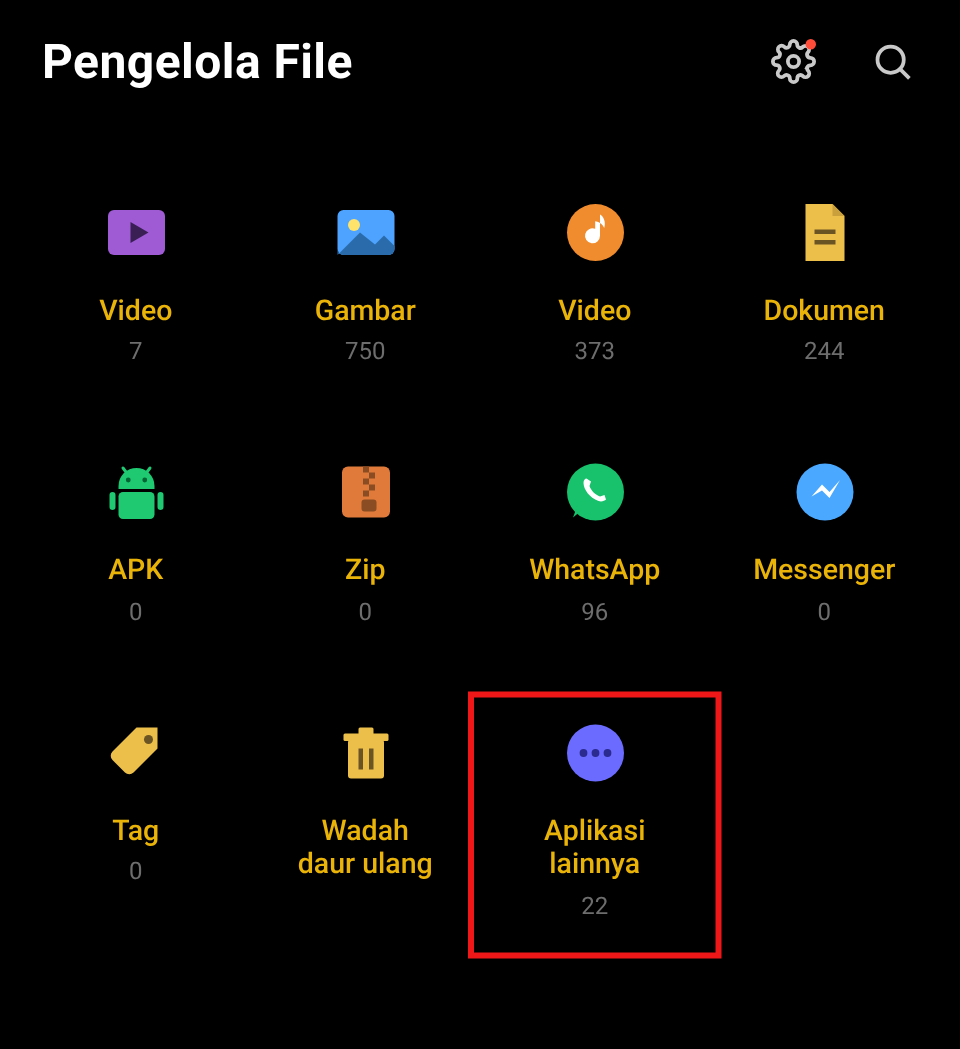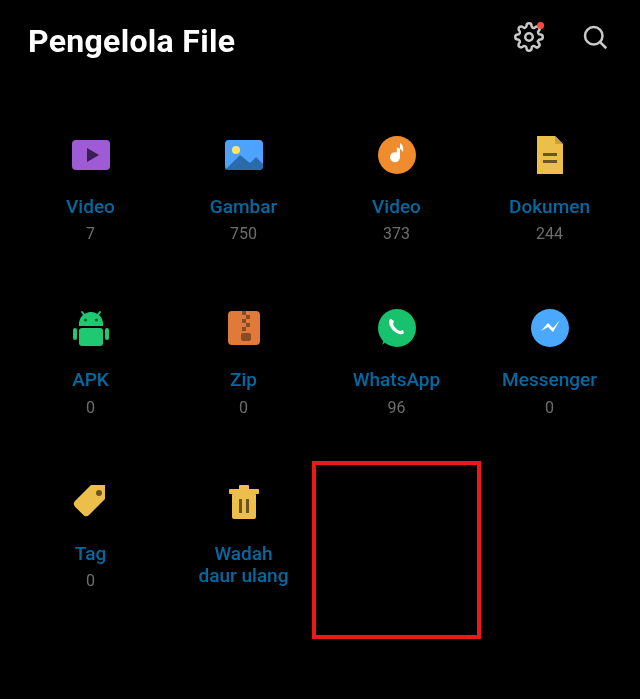--- a/index.html
+++ b/index.html
@@ -1,27 +1,27 @@
 <!DOCTYPE html>
 <html><head>
 <meta charset="utf-8">
 <style>
   *{box-sizing:border-box;margin:0;padding:0}
   body{width:640px;height:699px;background:#000;font-family:-apple-system,BlinkMacSystemFont,"Segoe UI",Roboto,Helvetica,Arial,sans-serif;overflow:hidden;color:#fff}
-  .header{display:flex;align-items:flex-start;justify-content:space-between;padding:22px 28px 8px 28px}
+  .header{display:flex;align-items:flex-end;justify-content:space-between;padding:22px 28px 8px 28px}
   .title{font-size:32px;font-weight:700;color:#fff;letter-spacing:.3px}
   .hbtns{display:flex;gap:32px;align-items:center}
   .hbtn{width:34px;height:34px;display:flex;align-items:center;justify-content:center;position:relative;cursor:pointer}
   .hbtn svg{width:30px;height:30px;stroke:#c9c9c9;fill:none;stroke-width:2}
   .dot{position:absolute;top:0;right:2px;width:7px;height:7px;background:#ff4d3a;border-radius:50%}
   .grid{display:grid;grid-template-columns:repeat(4,1fr);padding:60px 18px 10px 18px;row-gap:58px;column-gap:8px}
   .cat{display:flex;flex-direction:column;align-items:center;cursor:pointer;padding-top:2px}
   .iconwrap{width:50px;height:50px;display:flex;align-items:center;justify-content:center}
   .iconwrap svg{width:48px;height:48px}
-  .label{color:#0369a1;font-size:19px;font-weight:500;margin-top:16px;text-align:center;line-height:1.18;white-space:pre-line}
+  .label{color:#eab308;font-size:19px;font-weight:500;margin-top:16px;text-align:center;line-height:1.18;white-space:pre-line}
   .count{color:#6d6d6d;font-size:16px;margin-top:6px}
   .hl{position:absolute;border:4px solid #ef1717;pointer-events:none}
 </style>
 </head>
 <body>
 
 <div class="header">
   <div class="title">Pengelola File</div>
   <div class="hbtns">
     <div class="hbtn">
@@ -156,15 +156,28 @@
           <rect x="12" y="15" width="24" height="26" rx="2" fill="#ecbf4a"></rect>
           <rect x="9" y="11" width="30" height="5" rx="1" fill="#ecbf4a"></rect>
           <rect x="19" y="7" width="10" height="5" rx="1" fill="#ecbf4a"></rect>
           <rect x="19" y="21" width="3" height="14" fill="#6b5424"></rect>
           <rect x="26" y="21" width="3" height="14" fill="#6b5424"></rect>
         </svg>
       </div>
       <div class="label">Wadah
 daur ulang</div>
     </div>
+    <div class="cat" id="cat-lainnya">
+      <div class="iconwrap">
+        <svg viewBox="0 0 48 48">
+          <circle cx="24" cy="24" r="19" fill="#6b6cff"></circle>
+          <circle cx="16" cy="24" r="2.6" fill="#2a2a8f"></circle>
+          <circle cx="24" cy="24" r="2.6" fill="#2a2a8f"></circle>
+          <circle cx="32" cy="24" r="2.6" fill="#2a2a8f"></circle>
+        </svg>
+      </div>
+      <div class="label">Aplikasi
+lainnya</div>
+      <div class="count">22</div>
+    </div>
   </div>
 
 <div class="hl" id="hl" style="left: 312px; top: 460.812px; width: 169px; height: 177.812px;"></div>
 
 </body></html>

